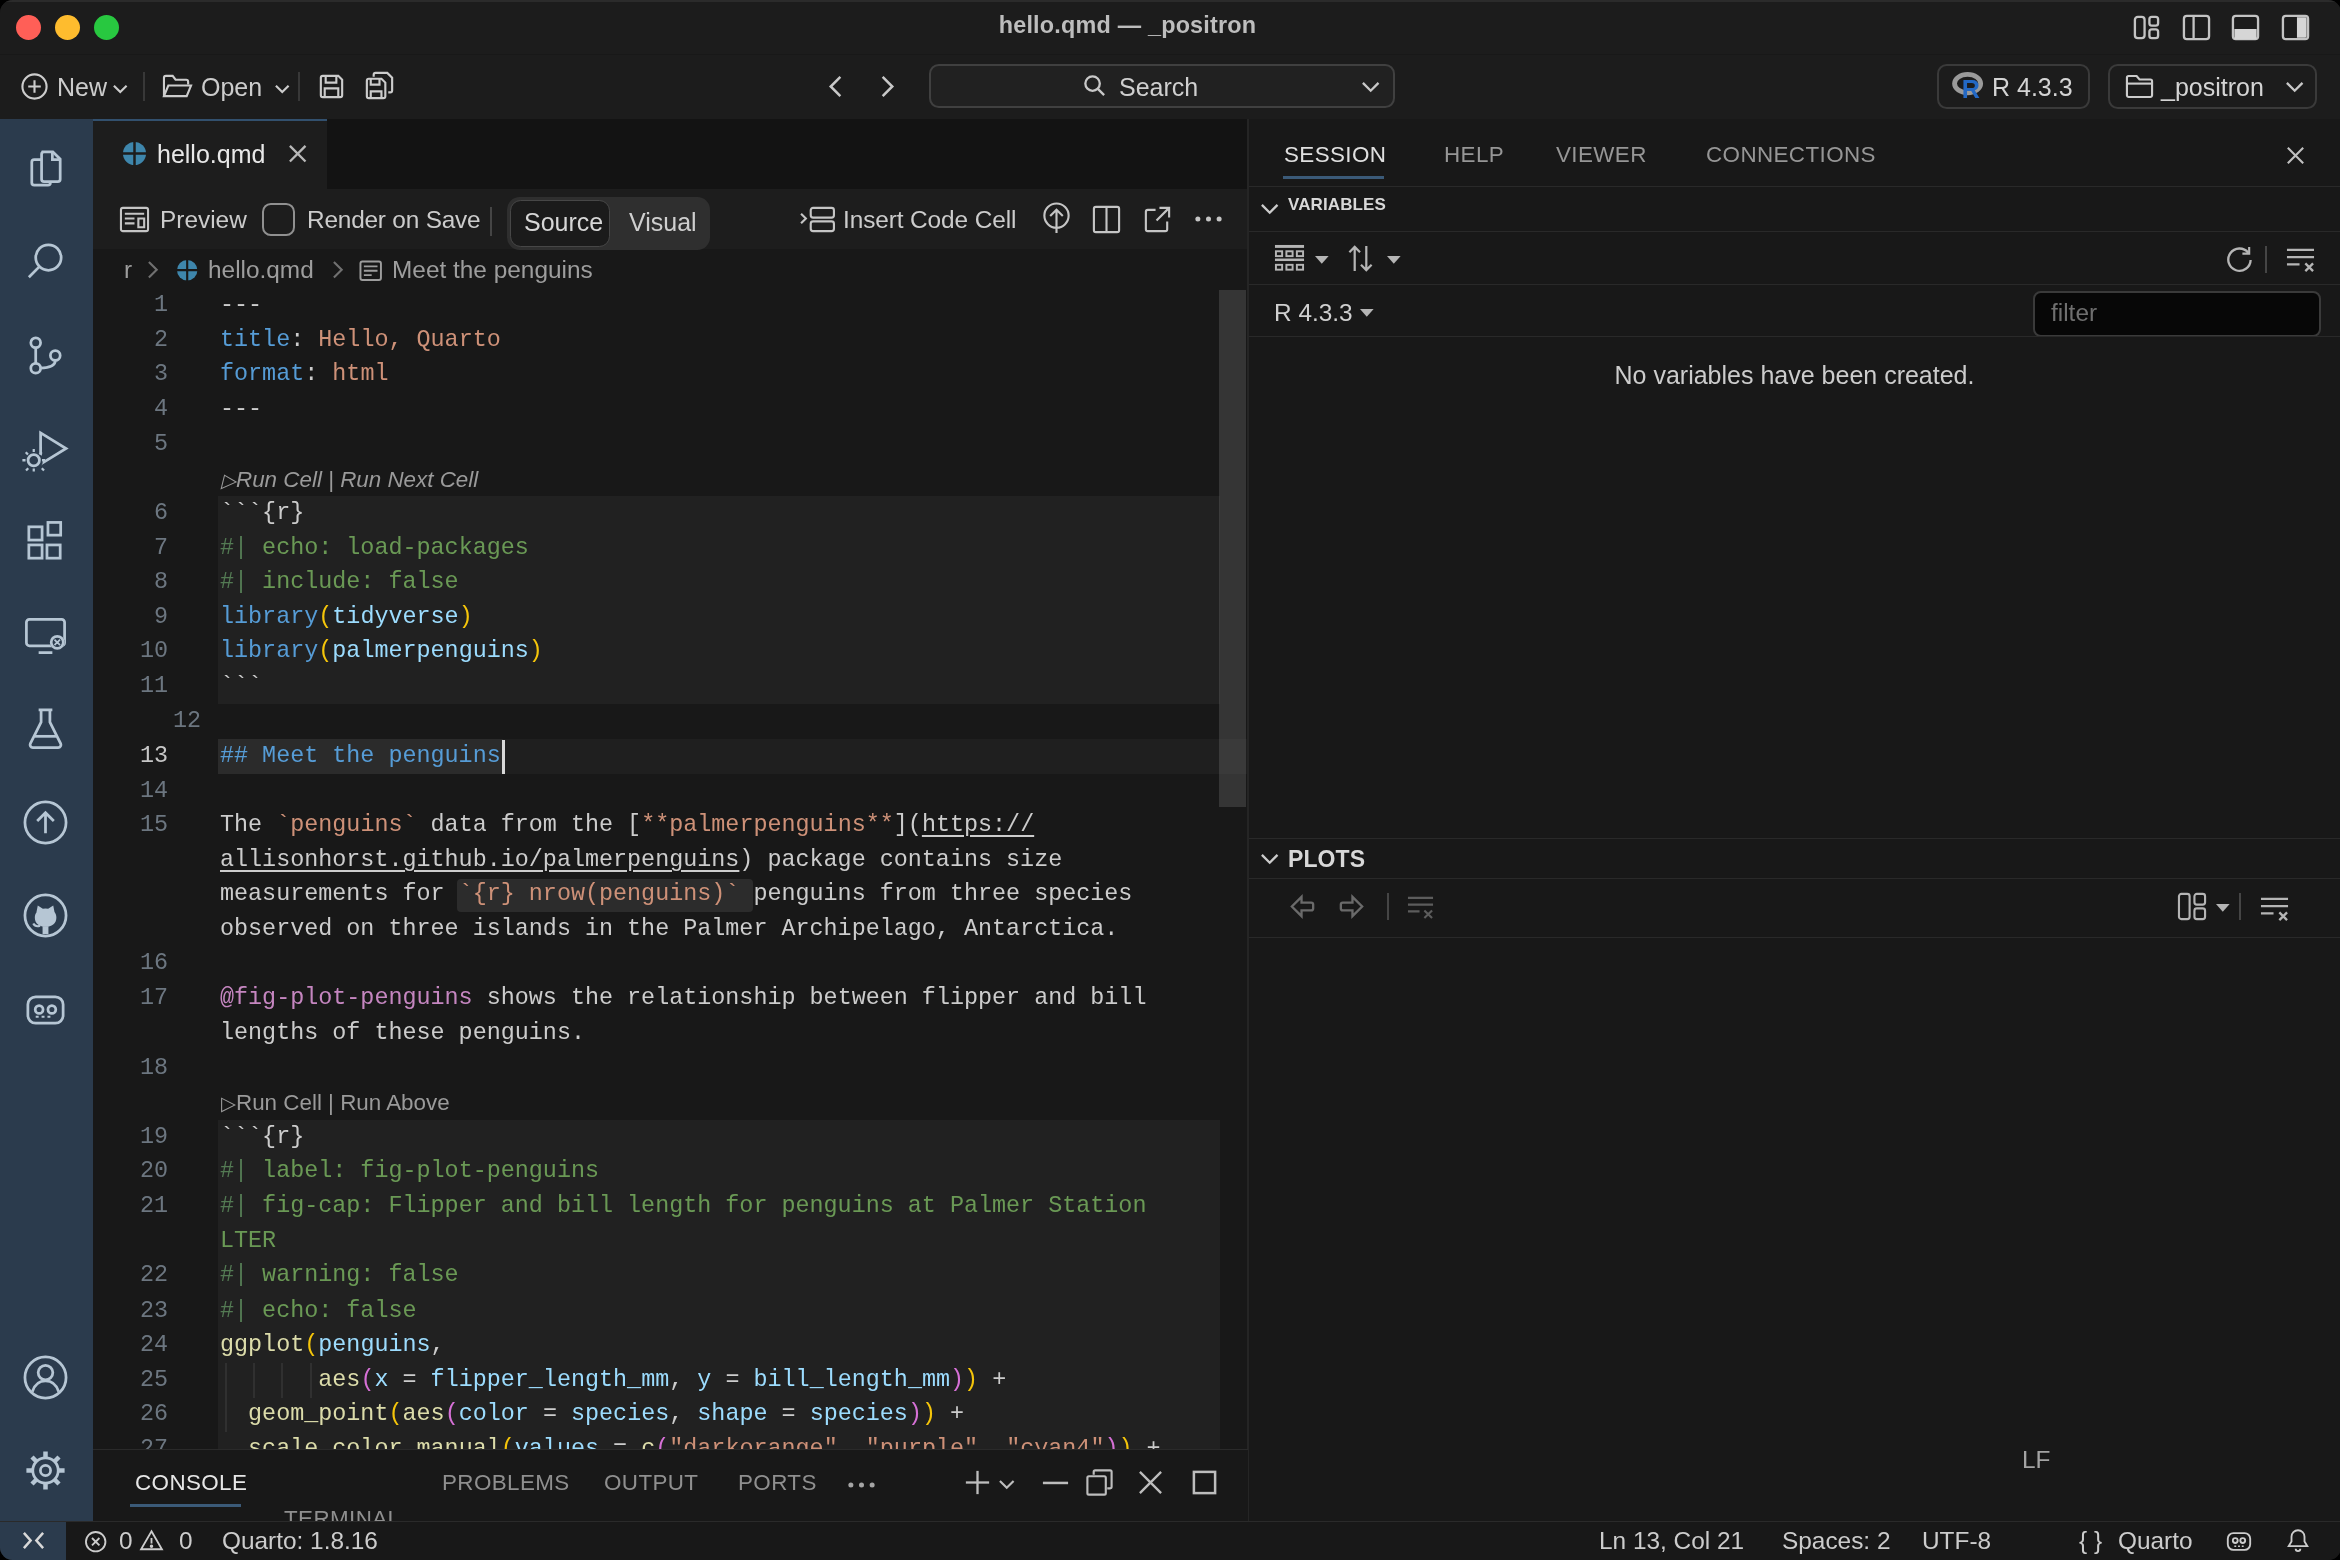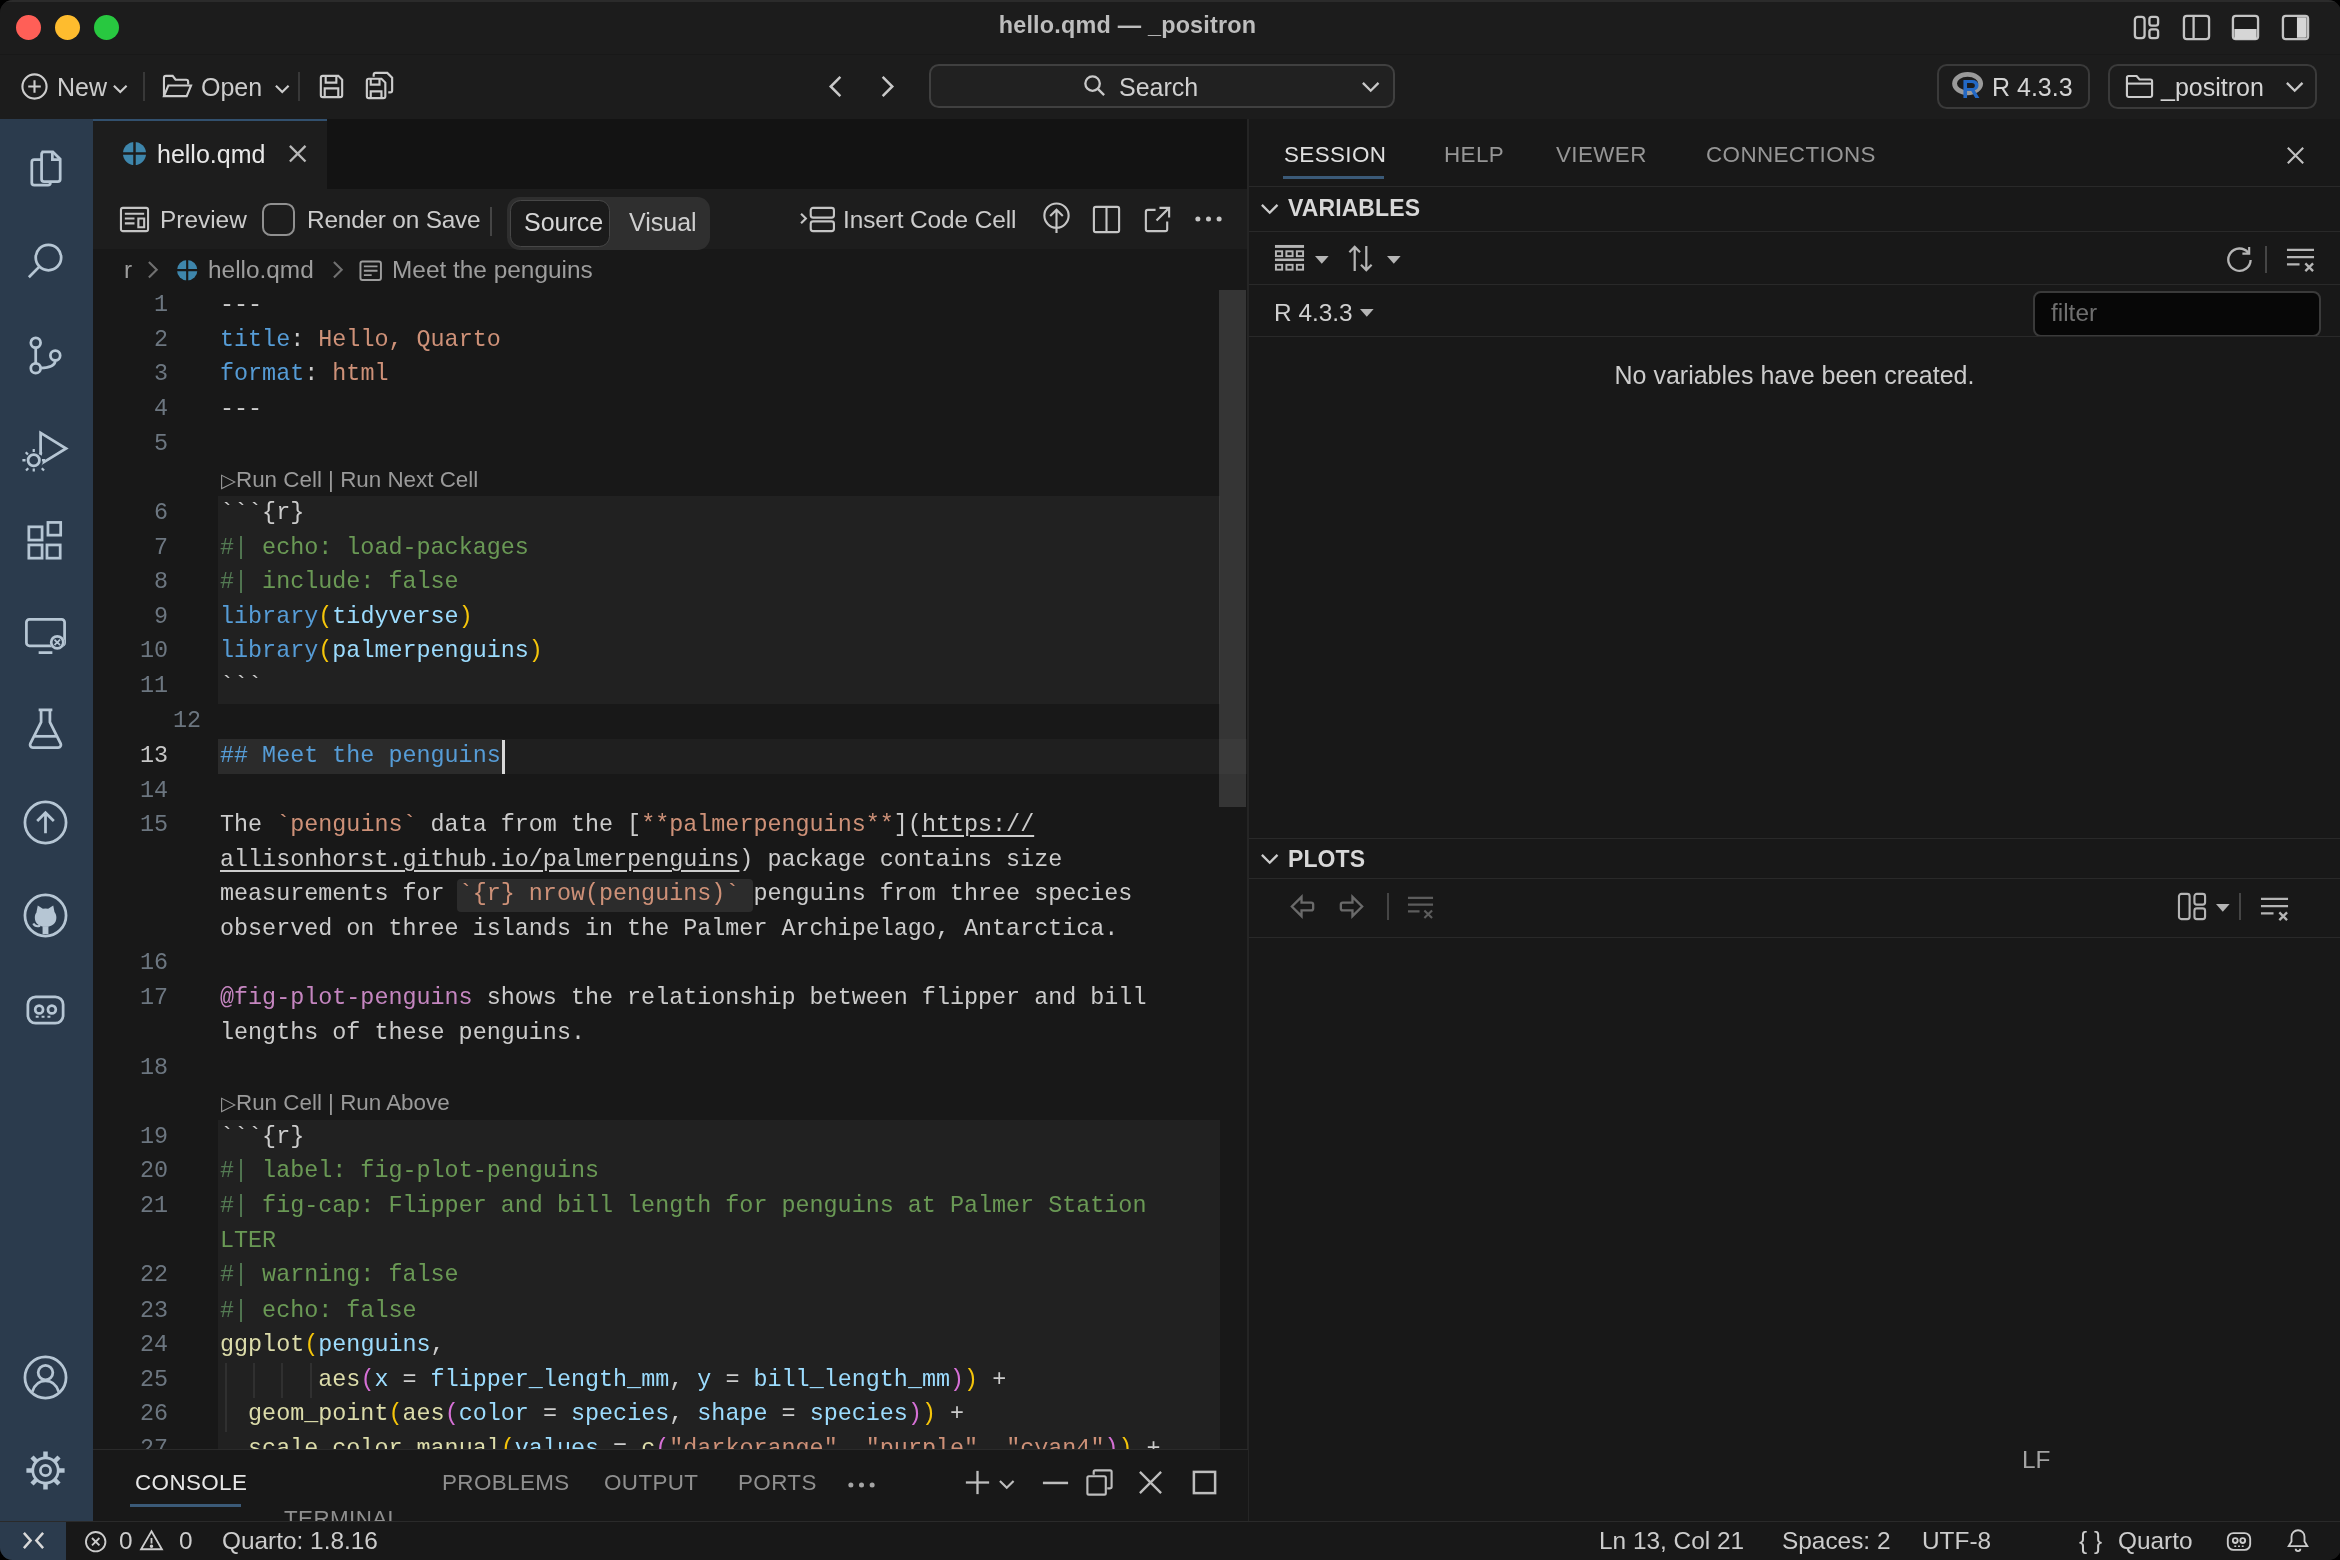--- a/index.html
+++ b/index.html
@@ -275,21 +275,21 @@
 <div class="abs" style="left:132px;top:1147px;width:2px;height:35px;background:#303030;"></div>
 <div class="num" style="top:38px;color:#6c7680;left:0;width:75px;">1</div>
 <div class="row" style="top:38px;left:127px;">---</div>
 <div class="num" style="top:73px;color:#6c7680;left:0;width:75px;">2</div>
 <div class="row" style="top:73px;left:127px;"><span class="k">title</span>: <span class="s">Hello, Quarto</span></div>
 <div class="num" style="top:107px;color:#6c7680;left:0;width:75px;">3</div>
 <div class="row" style="top:107px;left:127px;"><span class="k">format</span>: <span class="s">html</span></div>
 <div class="num" style="top:142px;color:#6c7680;left:0;width:75px;">4</div>
 <div class="row" style="top:142px;left:127px;">---</div>
 <div class="num" style="top:177px;color:#6c7680;left:0;width:75px;">5</div>
-<div class="lens" style="top:213px;left:128px;"><span style="font-size:19.5px;">▷</span>Run Cell | Run Next Cell</div>
+<div class="lens" style="top:213px;left:128px;font-style:italic;"><span style="font-size:19.5px;">▷</span>Run Cell | Run Next Cell</div>
 <div class="num" style="top:246px;color:#6c7680;left:0;width:75px;">6</div>
 <div class="row" style="top:246px;left:127px;">```{r}</div>
 <div class="num" style="top:281px;color:#6c7680;left:0;width:75px;">7</div>
 <div class="row" style="top:281px;left:127px;"><span class="cd">#|</span><span class="c"> echo: load-packages</span></div>
 <div class="num" style="top:315px;color:#6c7680;left:0;width:75px;">8</div>
 <div class="row" style="top:315px;left:127px;"><span class="cd">#|</span><span class="c"> include: false</span></div>
 <div class="num" style="top:350px;color:#6c7680;left:0;width:75px;">9</div>
 <div class="row" style="top:350px;left:127px;"><span class="k">library</span><span class="bg">(</span><span class="v">tidyverse</span><span class="bg">)</span></div>
 <div class="num" style="top:384px;color:#6c7680;left:0;width:75px;">10</div>
 <div class="row" style="top:384px;left:127px;"><span class="k">library</span><span class="bg">(</span><span class="v">palmerpenguins</span><span class="bg">)</span></div>
@@ -337,21 +337,21 @@
 <div class="abs sans" style="left:1556px;top:142px;font-size:22.4px;letter-spacing:0.4px;color:#969696;">VIEWER</div>
 <div class="abs sans" style="left:1706px;top:142px;font-size:22.4px;letter-spacing:0.4px;color:#969696;">CONNECTIONS</div>
 <div class="abs" style="left:1283px;top:176px;width:101px;height:2.9px;background:#3b5a78;"></div>
 <svg class="abs" style="left:2283px;top:143px;" width="25" height="25" viewBox="0 0 26 26">
       <path d="M5 5l16 16M21 5L5 21" stroke="#c0c0c0" stroke-width="2.2"></path>
     </svg>
 <div class="sep" style="top:186px;"></div>
 <svg class="abs" style="left:1258px;top:201px;" width="23.4" height="17.6" viewBox="0 0 24 18">
       <path d="M4 4l8 8 8-8" fill="none" stroke="#cccccc" stroke-width="2.4"></path>
     </svg>
-<div class="abs sans" style="left:1288px;top:195px;font-size:23px;font-weight:bold;letter-spacing:0.1px;color:#d8d8d8;">VARIABLES</div>
+<div class="abs sans" style="left:1288px;top:195px;font-size:17px;font-weight:bold;letter-spacing:0.1px;color:#d8d8d8;">VARIABLES</div>
 <div class="sep" style="top:231px;"></div>
 <svg class="abs" style="left:1274px;top:244px;" width="31" height="31" viewBox="0 0 32 32">
 <g fill="#b5b5b5">
         <rect x="1" y="1" width="30" height="3"></rect>
         <rect x="1" y="15" width="30" height="2.6"></rect>
       </g>
 <g fill="none" stroke="#b5b5b5" stroke-width="2">
         <rect x="2" y="7.5" width="6.4" height="5"></rect>
         <rect x="12.8" y="7.5" width="6.4" height="5"></rect>
         <rect x="23.6" y="7.5" width="6.4" height="5"></rect>

